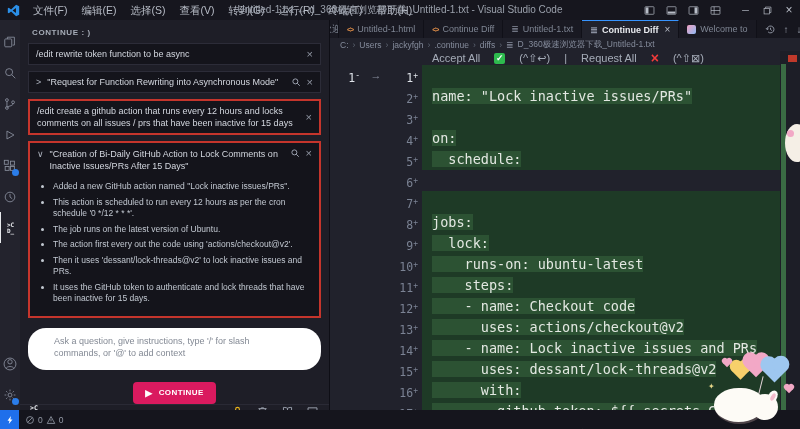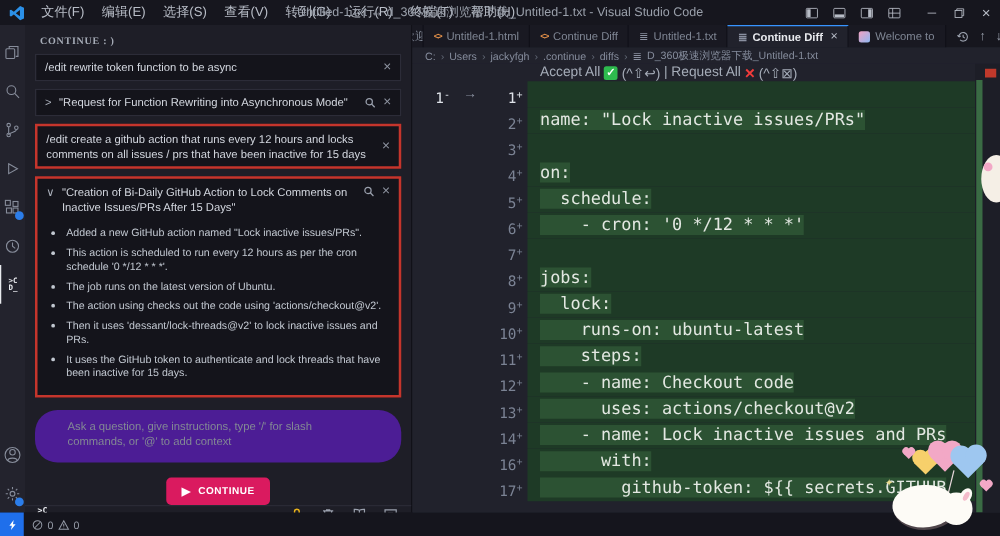--- a/index.html
+++ b/index.html
@@ -26,34 +26,34 @@
   .activitybar { width:20px; background:#23232d; display:flex; flex-direction:column; align-items:center; padding-top:6px; flex:0 0 auto; }
   .ab-item { width:20px; height:31px; display:flex; align-items:center; justify-content:center; color:#878d9b; position:relative; }
   .ab-item svg { width:14px; height:14px; }
   .ab-item.active { color:#e8eaee; border-left:1.5px solid #e8eaee; }
   .badge { position:absolute; right:1px; bottom:5px; width:7px; height:7px; border-radius:50%; background:#2b7de9; }
   .ab-spacer { flex:1; }
   .ab-logo { font-family:"DejaVu Sans Mono",monospace; font-size:6px; line-height:6px; font-weight:bold; text-align:left; }
 
   
   .sidebar { width:310px; background:#1e1e27; border-right:1px solid #0e0e15; display:flex; flex-direction:column; flex:0 0 auto; min-height:0; }
-  .panel-title { font-size:8px; letter-spacing:.6px; color:#a7adb8; padding:8px 12px 6px; font-weight:bold;font-family:Liberation Serif, serif; }
+  .panel-title { font-size:8px; letter-spacing:.6px; color:#a7adb8; padding:8px 12px 6px; font-weight:bold; }
   .srow { margin:0 8px 6px; background:#14141b; border:1px solid #2c2c38; padding:4px 7px; display:flex; align-items:center; gap:6px;
           font-size:9px; color:#d3d7df; line-height:12px; }
   .srow .txt { flex:1; }
   .xbtn { color:#8f95a2; font-size:11px; line-height:10px; flex:0 0 auto; cursor:pointer; }
   .mag { width:10px; height:10px; flex:0 0 auto; color:#9aa0ad; }
   .chev { color:#aeb4bf; font-size:9px; flex:0 0 auto; }
   .redbox { border:2px solid #c5352c; background:#14141b; }
   .result-box { margin:0 8px 8px; padding:5px 7px 7px; font-size:9px; color:#d3d7df; }
   .result-head { display:flex; gap:6px; align-items:flex-start; line-height:12px; }
   .result-head .txt { flex:1; }
   .result-box ul { margin:9px 2px 2px 16px; }
   .result-box li { font-size:8.5px; color:#c2c8d1; line-height:11.5px; margin-bottom:4px; }
-  .inputbox { margin:2px 8px 0; background:#4c1d95; border-radius:18px; padding:7px 26px; min-height:42px;
+  .inputbox { margin:2px 8px 0; background:#ffffff; border-radius:18px; padding:7px 26px; min-height:42px;
               font-size:9px; color:#838994; line-height:12px; cursor:text; }
   .cbtn-row { display:flex; justify-content:center; margin:12px 0 0; }
   .continue-btn { background:#da1a5f; color:#fff; border:none; border-radius:4px; height:22px; padding:0 12px;
                   display:flex; align-items:center; gap:6px; font-size:8px; font-weight:bold; letter-spacing:.4px; cursor:pointer; }
   .continue-btn .play { font-size:9px; }
   .side-spacer { flex:1; }
   .side-footer { border-top:1px solid #2a2a35; height:23px; display:flex; align-items:center; padding:0 10px; gap:12px; }
   .cont-logo { font-family:"DejaVu Sans Mono",monospace; font-size:6.5px; line-height:6px; font-weight:bold; color:#e8eaee; }
   .foot-spacer { flex:1; }
   .ficon { width:13px; height:13px; color:#9aa0ad; cursor:pointer; }
@@ -72,21 +72,21 @@
   .welcome-ico { width:9px; height:9px; border-radius:2px; background:linear-gradient(135deg,#f2a2c2,#8fb8f2); }
   .tab-actions { margin-left:auto; display:flex; align-items:center; gap:8px; padding:0 8px; color:#9aa0ad; font-size:10px; }
   .tab-actions svg { width:11px; height:11px; }
 
   .breadcrumb { height:13px; display:flex; align-items:center; gap:4px; padding:0 10px; font-size:8.5px; color:#858c9c;
                 background:#21222c; flex:0 0 auto; white-space:nowrap; }
   .breadcrumb .sep { color:#5f6673; }
   .bc-file-ico { color:#8a90a0; font-size:9px; }
 
   .diff-body { flex:1; position:relative; overflow:hidden; background:#21222c; }
-  .codelens { height:14px; margin-left:102px; display:flex; align-items:center; gap:3px; font-size:11px; color:#a5acb8; }
+  .codelens { height:14px; margin-left:102px; display:flex; align-items:center; gap:14px; font-size:11px; color:#a5acb8; }
   .codelens .lens-link { cursor:pointer; }
   .okbox { width:11px; height:11px; border-radius:2px; background:#2ebb4e; color:#fff; font-size:9px; font-weight:bold;
            display:inline-flex; align-items:center; justify-content:center; }
   .redx { color:#f23b3b; font-size:14px; font-weight:bold; line-height:10px; }
 
   .crow { display:flex; height:21px; align-items:stretch; }
   .gold, .gnew { width:34px; flex:0 0 auto; text-align:right; font-family:"DejaVu Sans Mono",monospace; font-size:11.5px;
                  color:#7b8394; line-height:21px; padding-right:4px; }
   .gnew { width:34px; }
   .garr { width:24px; flex:0 0 auto; text-align:center; color:#8a90a0; font-size:11px; line-height:21px; }
@@ -282,21 +282,21 @@
           <svg class="mag" viewBox="0 0 16 16" fill="none" stroke="currentColor" stroke-width="1.6">
               <circle cx="7" cy="7" r="4"></circle>
               <path d="M10 10l4 4"></path>
             </svg>
           <span class="xbtn">×</span>
         </div>
         <ul>
           <li>Added a new GitHub action named "Lock inactive issues/PRs".</li>
           <li>This action is scheduled to run every 12 hours as per the cron schedule '0 */12 * * *'.</li>
           <li>The job runs on the latest version of Ubuntu.</li>
-          <li>The action using checks out the code using 'actions/checkout@v2'.</li>
+          <li>The action first every out the code using 'actions/checkout@v2'.</li>
           <li>Then it uses 'dessant/lock-threads@v2' to lock inactive issues and PRs.</li>
           <li>It uses the GitHub token to authenticate and lock threads that have been inactive for 15 days.</li>
         </ul>
       </div>
 
       <div class="inputbox">Ask a question, give instructions, type '/' for slash commands, or '@' to add context</div>
 
       <div class="cbtn-row">
         <button class="continue-btn">
           <span class="play">▶</span>
@@ -417,21 +417,20 @@
         <div class="crow">
             <span class="gold"></span>
             <span class="garr"></span>
             <span class="gnew"><span>5</span><i>+</i></span>
             <span class="ctext"><span class="hl">  schedule:</span></span>
           </div>
         <div class="crow">
             <span class="gold"></span>
             <span class="garr"></span>
             <span class="gnew"><span>6</span><i>+</i></span>
-            <span class="ctext"><span class="hl">    - cron: '0 */12 * * *'</span></span>
           </div>
         <div class="crow">
             <span class="gold"></span>
             <span class="garr"></span>
             <span class="gnew"><span>7</span><i>+</i></span>
             <span class="ctext"><span class="hl"></span></span>
           </div>
         <div class="crow">
             <span class="gold"></span>
             <span class="garr"></span>
@@ -466,20 +465,26 @@
             <span class="gold"></span>
             <span class="garr"></span>
             <span class="gnew"><span>13</span><i>+</i></span>
             <span class="ctext"><span class="hl">      uses: actions/checkout@v2</span></span>
           </div>
         <div class="crow">
             <span class="gold"></span>
             <span class="garr"></span>
             <span class="gnew"><span>14</span><i>+</i></span>
             <span class="ctext"><span class="hl">    - name: Lock inactive issues and PRs</span></span>
+          </div>
+        <div class="crow">
+            <span class="gold"></span>
+            <span class="garr"></span>
+            <span class="gnew"><span>15</span><i>+</i></span>
+            <span class="ctext"><span class="hl">      uses: dessant/lock-threads@v2</span></span>
           </div>
         <div class="crow">
             <span class="gold"></span>
             <span class="garr"></span>
             <span class="gnew"><span>16</span><i>+</i></span>
             <span class="ctext"><span class="hl">      with:</span></span>
           </div>
         <div class="crow">
             <span class="gold"></span>
             <span class="garr"></span>

